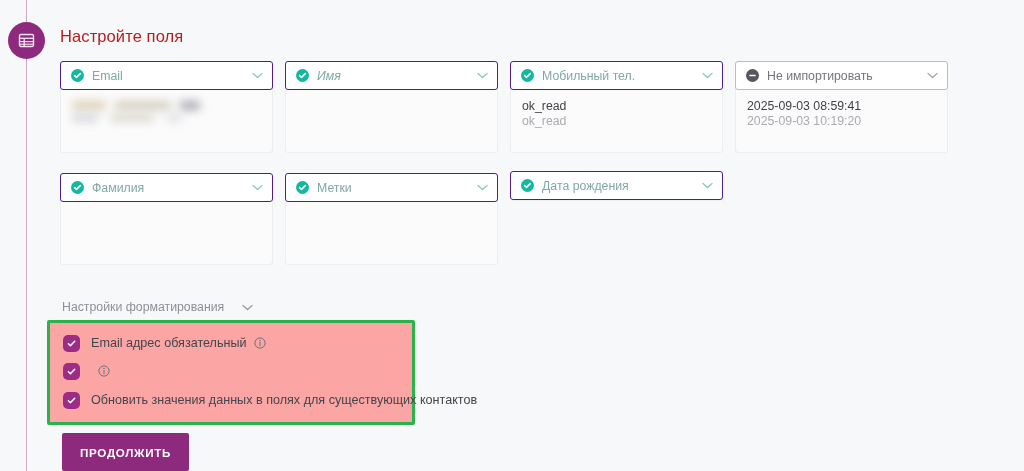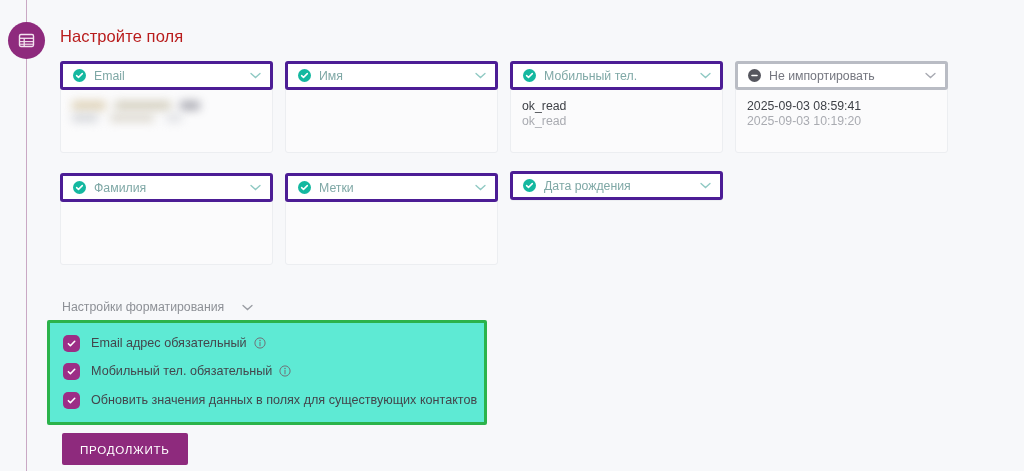--- a/index.html
+++ b/index.html
@@ -52,21 +52,21 @@
   .card {
     position: absolute;
     width: 213px;
     background: #fbfbfc;
     border: 1px solid #eceef1;
     border-radius: 3px;
   }
   .card-head {
     height: 29px;
     background: #ffffff;
-    border: 3px solid #4c1d95;
+    border: 1px solid #4c1d95;
     border-radius: 3px;
     margin: -1px -1px 0 -1px;
     display: flex;
     align-items: center;
     padding: 0 8px 0 10px;
   }
   .card.neutral .card-head {
     border-color: #b9bcc4;
   }
   .status-ic {
@@ -145,24 +145,24 @@
     align-items: center;
     gap: 18px;
     white-space: nowrap;
   }
 
   
   #checkbox-group {
     position: absolute;
     left: 47px;
     top: 320px;
-    width: 440px;
+    width: 368px;
     height: 105px;
     border: 3px solid #2bb34b;
-    background: #5eead4;
+    background: #fca5a5;
     border-radius: 2px;
     text-decoration: underline;
   }
   .cbrow {
     position: absolute;
     left: 13px;
     display: flex;
     align-items: center;
     height: 18px;
   }
@@ -190,29 +190,29 @@
     flex: 0 0 auto;
     display: inline-flex; align-items: center; justify-content: center;
   }
   .info-ic svg { display: block; }
 
   
   #continue-btn {
     position: absolute;
     left: 62px;
     top: 433px;
-    height: 32px;
+    height: 38px;
     padding: 0 18px;
     background: #8e2a7d;
     color: #ffffff;
     border: none;
     border-radius: 2px;
     font-family: "Liberation Sans", sans-serif;
     font-size: 11.6px;
-    font-weight: normal;
+    font-weight: bold;
     letter-spacing: .7px;
     cursor: pointer;
     display: flex;
     align-items: center;
     white-space: nowrap;
   }
 </style>
 </head>
 <body>
 
@@ -251,21 +251,21 @@
         <i class="bl3"></i>
     </div>
     <div class="blurred2">
       <i class="b21"></i>
         <i class="b22"></i>
         <i class="b23"></i>
     </div>
   </div>
 </div>
 
-<div class="card" style="left:285px; top:61px;">
+<div class="card" style="left:285px; top:61px;font-style:italic;">
   <div class="card-head">
     <span class="status-ic">
       <svg width="9" height="9" viewBox="0 0 9 9">
           <path d="M1.6 4.6 L3.5 6.4 L7.3 2.6" stroke="#ffffff" stroke-width="1.5" fill="none" stroke-linecap="round" stroke-linejoin="round"></path>
         </svg>
     </span>
     <span class="head-label">Имя</span>
     <span class="chev">
       <svg width="11" height="7" viewBox="0 0 11 7">
           <path d="M1 1.4 L5.5 5.6 L10 1.4" stroke="#8fc9c3" stroke-width="1.3" fill="none" stroke-linecap="round"></path>
@@ -391,21 +391,20 @@
       </svg>
     </span>
   </div>
 
   <div class="cbrow">
     <span class="cbox">
       <svg width="11" height="11" viewBox="0 0 11 11">
           <path d="M2.4 5.7 L4.4 7.7 L8.7 3.3" stroke="#ffffff" stroke-width="1.6" fill="none" stroke-linecap="round" stroke-linejoin="round"></path>
         </svg>
     </span>
-    <span class="cblabel">Мобильный тел. обязательный</span>
     <span class="info-ic">
       <svg width="12" height="12" viewBox="0 0 12 12">
         <circle cx="6" cy="6" r="5.1" stroke="#6f7177" stroke-width="1" fill="none"></circle>
         <circle cx="6" cy="3.5" r="0.75" fill="#6f7177"></circle>
         <line x1="6" y1="5.3" x2="6" y2="8.8" stroke="#6f7177" stroke-width="1" stroke-linecap="round"></line>
       </svg>
     </span>
   </div>
 
   <div class="cbrow">

